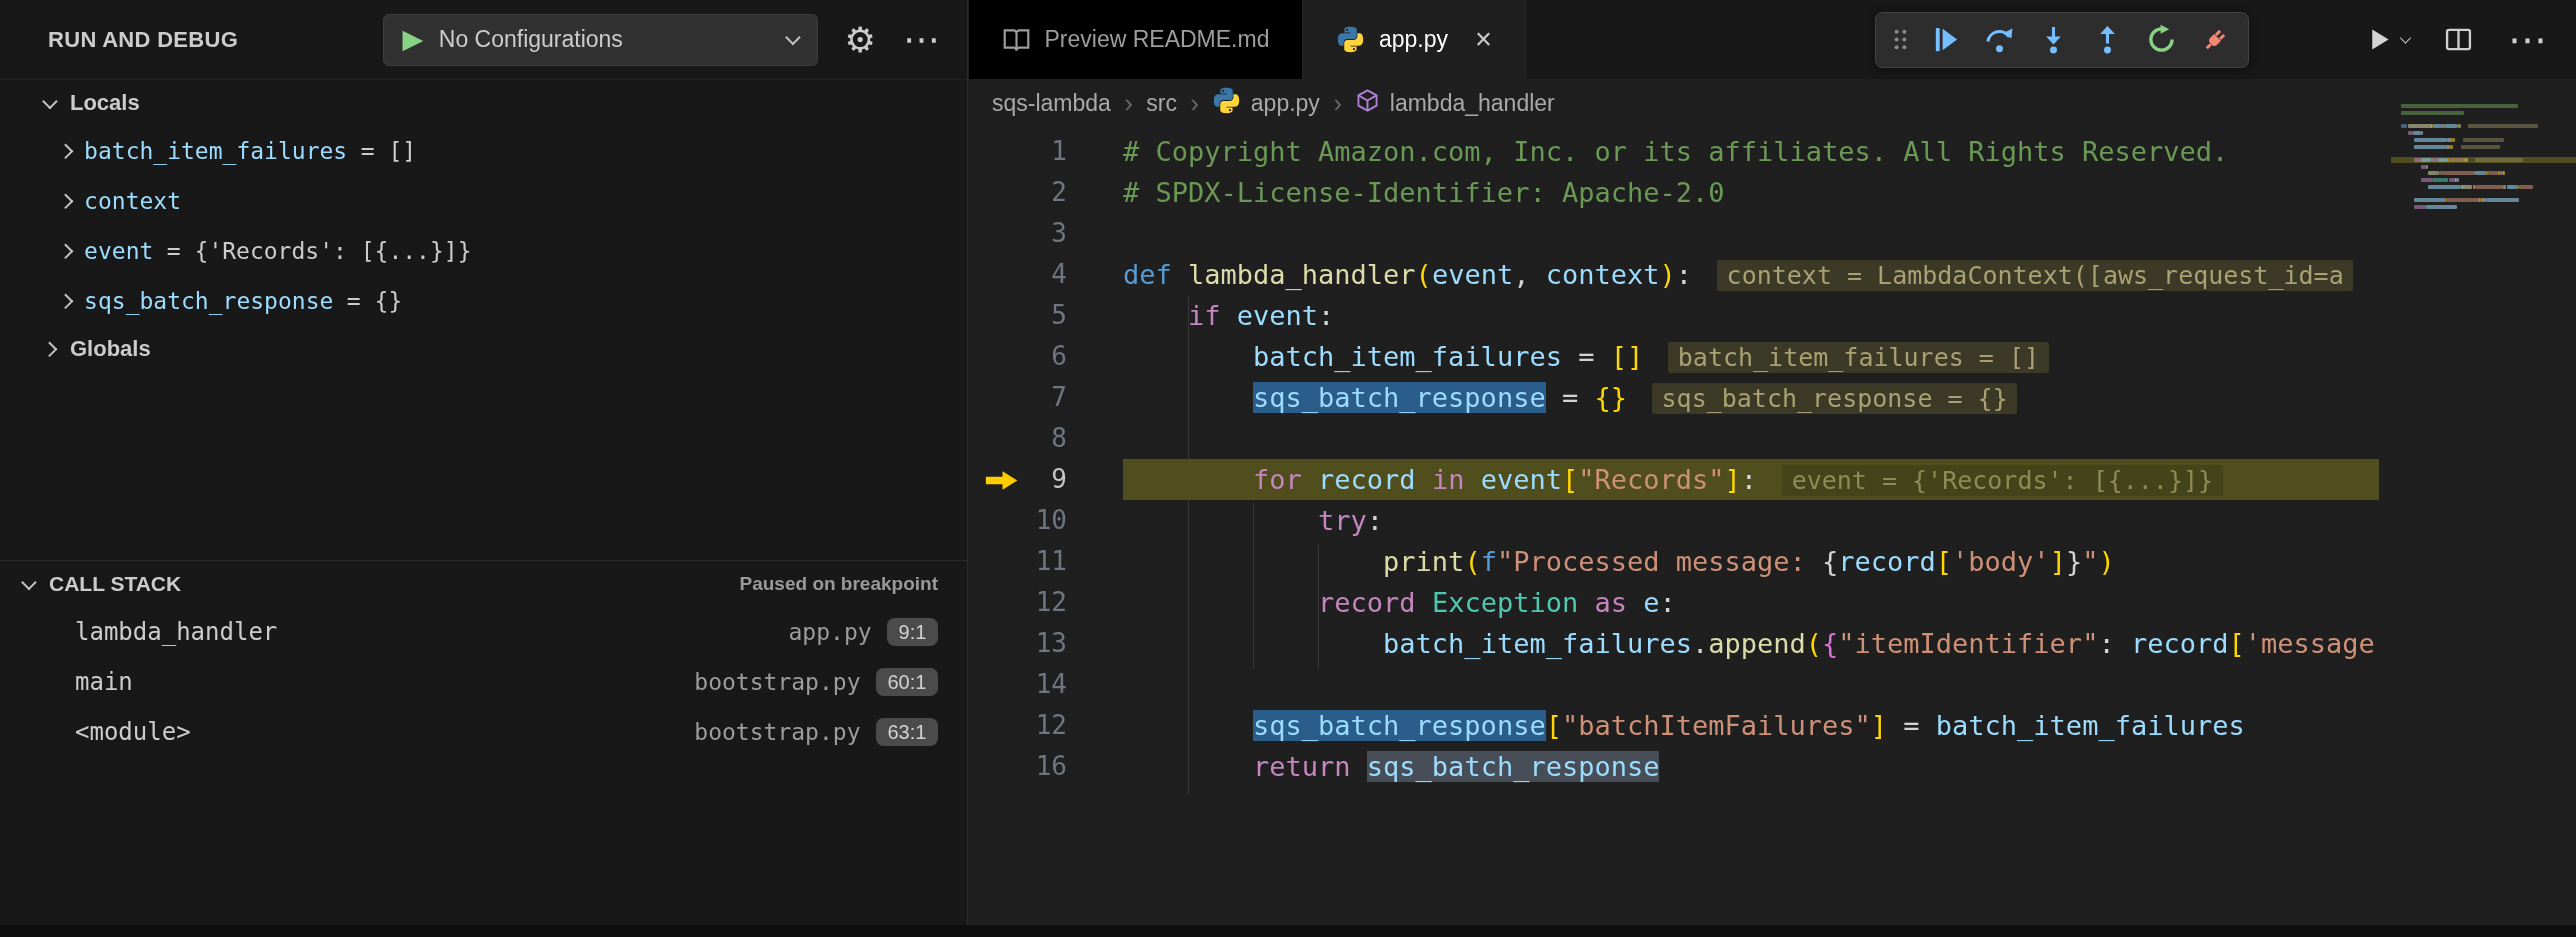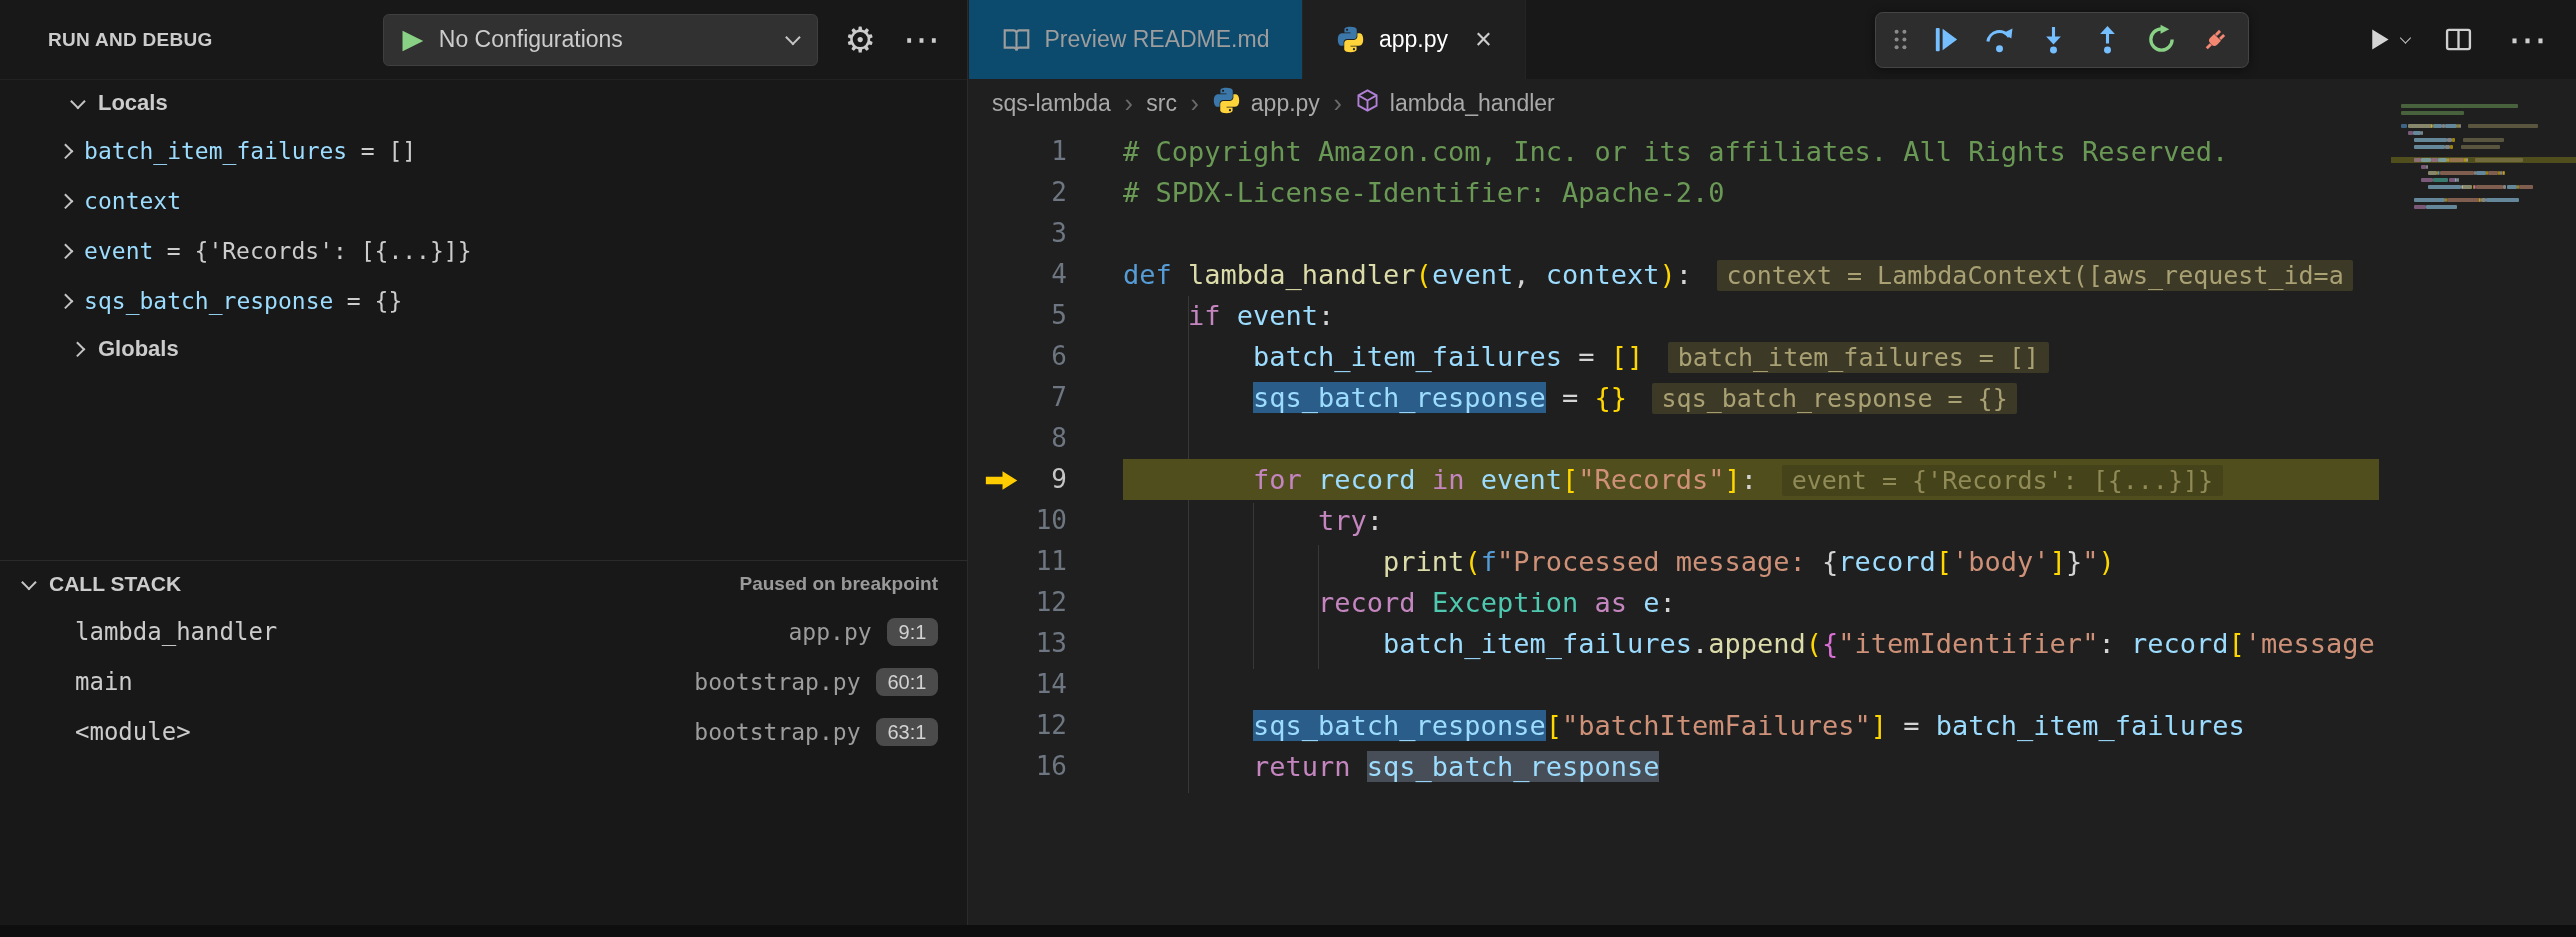--- a/index.html
+++ b/index.html
@@ -14,57 +14,57 @@
   .cv { display:inline-block; width:10.6px; height:10.6px; flex:none;
         border-right:2.1px solid #c5c5c5; border-bottom:2.1px solid #c5c5c5; }
   .cv.d { transform:rotate(45deg) translate(-1px,-1.9px); }
   .cv.r { transform:rotate(-45deg); }
   .cv.sm { width:7.7px; height:7.7px; border-width:1.9px; }
 
   
   #sidebar { position:absolute; left:0; top:0; width:968px; bottom:13.5px;
              background:#181818; border-right:1px solid #2b2b2b; overflow:hidden; }
   .sb-toolbar { height:79px; display:flex; align-items:center; padding:0 27px 0 48px; }
-  .sb-title { font-size:19px; font-weight:700; color:#cccccc; letter-spacing:0.3px; white-space:nowrap; }
+  .sb-title { font-size:22px; font-weight:700; color:#cccccc; letter-spacing:0.3px; white-space:nowrap; }
   .config-select { margin-left:auto; width:435px; height:52px; background:#313131;
                    border:1px solid #3f3f3f; border-radius:5.8px; display:flex; align-items:center;
                    padding:0 19px; gap:15.4px; }
   .play-glyph { color:#89d185; font-size:27px; line-height:1; }
   .config-label { flex:1; font-size:23px; color:#cccccc; white-space:nowrap; overflow:hidden; }
   .icon-btn { margin-left:27px; color:#cccccc; line-height:1; }
   .gear { font-size:35px; }
   .dots { font-size:37px; }
 
   .sec-header { display:flex; align-items:center; gap:15.4px; height:46px; padding-left:23px;
                 font-size:21px; font-weight:700; color:#cccccc; }
   .var-sec { border-top:1px solid #222222; }
   .watch-sec { position:absolute; top:514px; left:0; right:0; border-top:1px solid #2b2b2b; }
   .stack-sec { position:absolute; top:560px; left:0; right:0; border-top:1px solid #2b2b2b; }
 
   .scope-row { display:flex; align-items:center; gap:15.4px; height:46px; padding-left:44px;
-               font-size:22px; font-weight:700; color:#cccccc;margin-left:28px; }
+               font-size:22px; font-weight:700; color:#cccccc; }
   .var-row { display:flex; align-items:center; gap:13.5px; height:50px; padding-left:60px;
              font-family:"DejaVu Sans Mono",monospace; font-size:23px; white-space:nowrap; overflow:hidden; }
   .var-name { color:#9CDCFE; }
   .var-value { color:#cccccc; }
 
   .stack-header { padding-right:0; }
   .status-text { margin-left:auto; padding-right:29px; font-size:19px; font-weight:600; color:#9a9a9a; }
   .frame-row { display:flex; align-items:center; height:50px; padding:0 29px 0 75px;
                font-family:"DejaVu Sans Mono",monospace; font-size:24px; color:#cccccc; }
   .frame-file { margin-left:auto; color:#9d9d9d; font-size:23px; }
   .frame-badge { margin-left:15.4px; background:#4b4b4b; color:#d2d2d2; border-radius:7.7px;
                  padding:2.9px 11.6px; font-size:20px; font-family:"Liberation Sans",sans-serif; }
 
   
   #editor { position:absolute; left:969px; right:0; top:0; bottom:13.5px; background:#1f1f1f; overflow:hidden; }
   .tab-bar { position:relative; height:79px; background:#181818; display:flex; align-items:stretch; }
   #tabs { display:flex; align-items:stretch; }
   .tab { display:flex; align-items:center; gap:13.5px; padding:0 33px; font-size:23px;
-         color:#9d9d9d; background:#0c4a6e; border-right:1px solid #242424; white-space:nowrap; }
+         color:#9d9d9d; background:#000000; border-right:1px solid #242424; white-space:nowrap; }
   .tab.active { background:#1f1f1f; color:#ffffff; }
   .tab-close { font-size:29px; color:#cccccc; margin-left:13.5px; line-height:1; }
   .tab-icon svg { display:block; }
   .tab-actions { margin-left:auto; display:flex; align-items:center; gap:35px; padding-right:29px; }
   .action { display:flex; align-items:center; gap:7.7px; color:#cfcfcf; }
   .action.more { font-size:39px; line-height:1; }
 
   .debug-toolbar { position:absolute; left:906px; top:11.6px; height:56px;
                    background:#2d2d2e; border:1px solid #454545; border-radius:7.7px;
                    display:flex; align-items:center; padding:0 7.7px; gap:3.9px;

